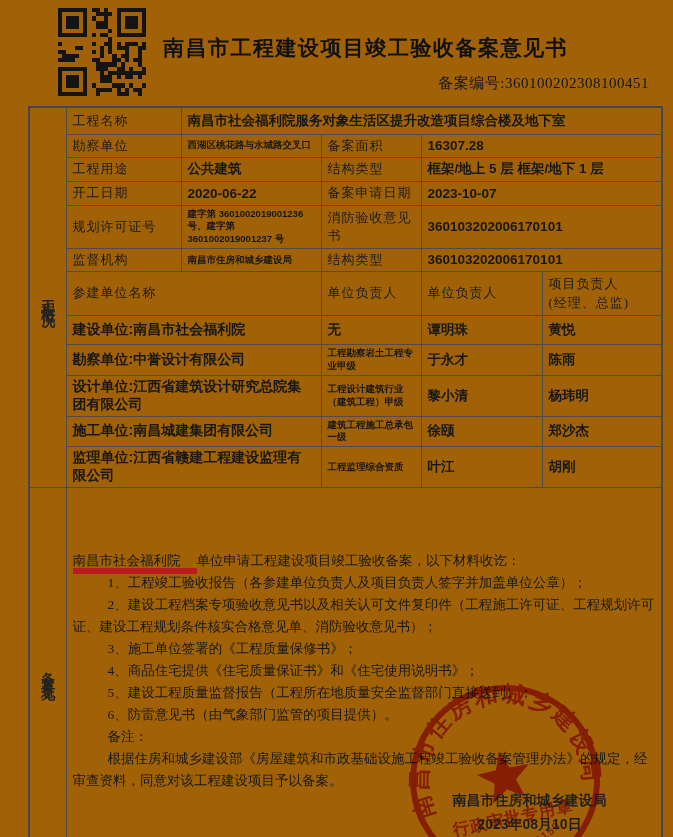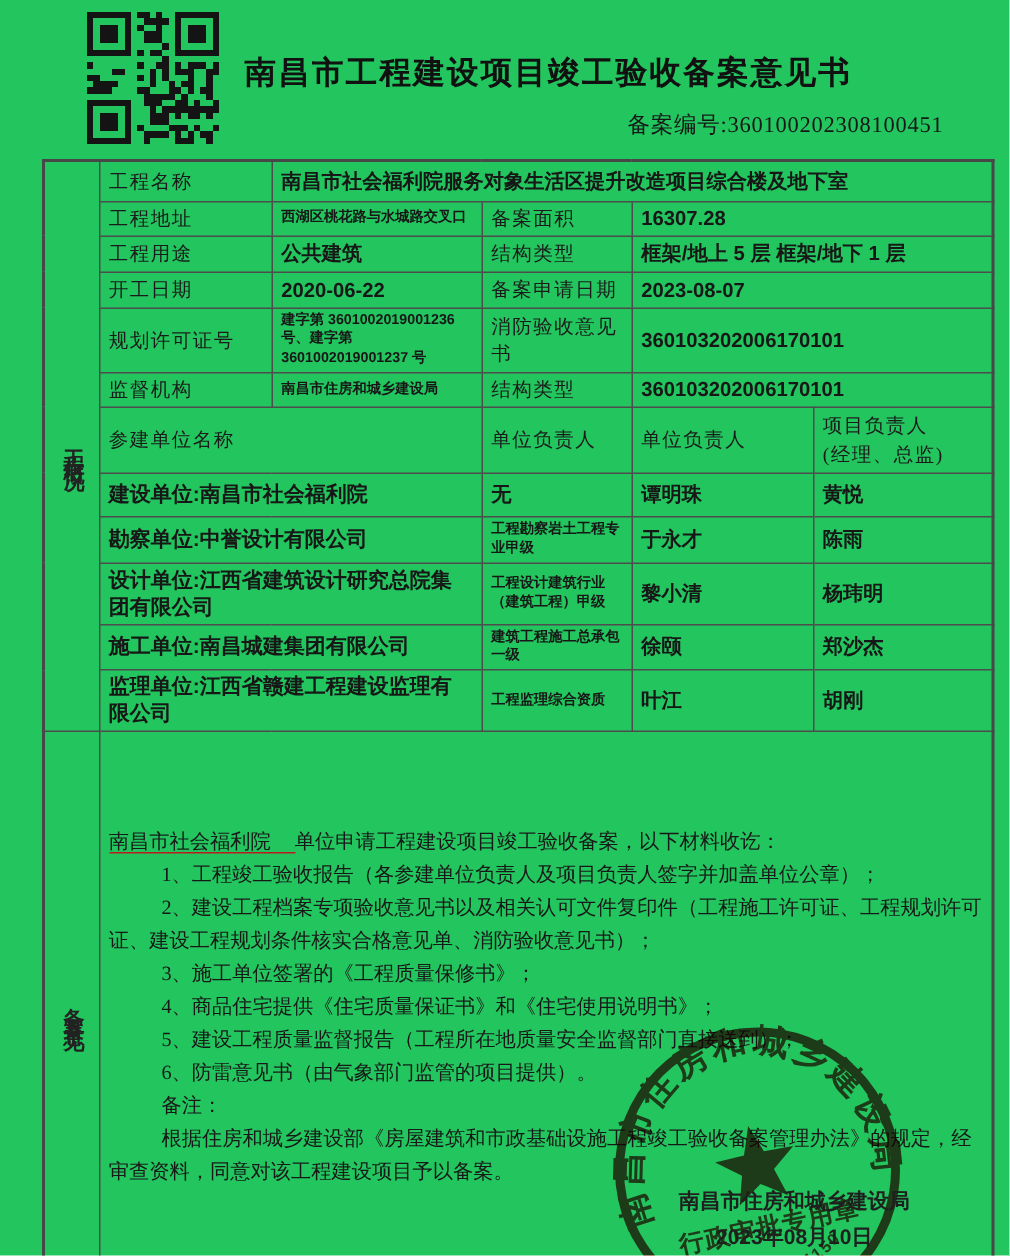--- a/index.html
+++ b/index.html
@@ -4,33 +4,33 @@
 <style>
   * { margin:0; padding:0; box-sizing:border-box; }
   html,body { width:673px; height:837px; }
   body {
     background:#fdfdfd;
     font-family:"Liberation Serif","DejaVu Serif",serif;
     color:#1c1c1c;
     position:relative;
     overflow:hidden;
   }
-  .page { position:absolute; inset:0; background:#22c55e; }
+  .page { position:absolute; inset:0; background:#a16207; }
 
   
   .qr { position:absolute; left:58px; top:6px; width:88px; height:92px; }
   .qr svg { width:88px; height:92px; shape-rendering:crispEdges; }
   .doc-title {
     position:absolute; left:163px; top:34px;
     font-family:"Liberation Sans","DejaVu Sans",sans-serif;
     font-size:21px; font-weight:700; letter-spacing:1.5px; color:#111;
     white-space:nowrap;
   }
   .filing-no {
-    position:absolute; right:44px; top:74px;
+    position:absolute; right:24px; top:74px;
     font-size:15px; letter-spacing:.5px; color:#171717;
   }
 
   
   table.doc {
     position:absolute; left:28px; top:106px;
     width:633px; border-collapse:collapse; table-layout:fixed;
     border:2px solid #474747;
   }
   table.doc td {
@@ -54,21 +54,21 @@
     font-size:9.5px; font-weight:700; line-height:1.35; letter-spacing:0;
     font-family:"Liberation Sans","DejaVu Sans",sans-serif;
   }
   td.name { font-size:14px; }
   .ph-line { font-size:13px; line-height:1.5; letter-spacing:1px; }
 
   
   td.opinion { position:relative; vertical-align:top; padding:6px 12px 0 10px; }
   .op-text { font-size:13.5px; line-height:22px; color:#181818; }
   .op-text p.item { text-indent:2.6em; }
-  .u { border-bottom:1px solid #b91c1c; padding-right:16px; }
+  .u { border-bottom:6px solid #b91c1c; padding-right:16px; }
 
   
   .seal {
     position:absolute; left:338px; top:192px; width:200px; height:200px;
     transform:rotate(-12deg); opacity:.9; mix-blend-mode:multiply; z-index:2;
   }
   .seal text { font-family:"Liberation Sans","DejaVu Sans",sans-serif; }
   .sig {
     position:absolute; left:348px; top:300px; width:230px;
     text-align:center; z-index:3;
@@ -233,36 +233,36 @@
     </colgroup>
     <tbody>
       <tr style="height:27px">
         <td class="vcell" rowspan="12">
           <div class="vlabel">工程概况</div>
         </td>
         <td class="lbl">工程名称</td>
         <td class="val" colspan="4">南昌市社会福利院服务对象生活区提升改造项目综合楼及地下室</td>
       </tr>
       <tr style="height:23px">
-        <td class="lbl">工程地址</td>
+        <td class="lbl">勘察单位</td>
         <td class="val sm">西湖区桃花路与水城路交叉口</td>
         <td class="lbl">备案面积</td>
         <td class="val" colspan="2">16307.28</td>
       </tr>
       <tr style="height:24px">
         <td class="lbl">工程用途</td>
         <td class="val">公共建筑</td>
         <td class="lbl">结构类型</td>
         <td class="val" colspan="2">框架/地上 5 层 框架/地下 1 层</td>
       </tr>
       <tr style="height:24px">
         <td class="lbl">开工日期</td>
         <td class="val">2020-06-22</td>
         <td class="lbl">备案申请日期</td>
-        <td class="val" colspan="2">2023-08-07</td>
+        <td class="val" colspan="2">2023-10-07</td>
       </tr>
       <tr style="height:31px">
         <td class="lbl">规划许可证号</td>
         <td class="val sm">建字第 3601002019001236 号、建字第 3601002019001237 号</td>
         <td class="lbl">消防验收意见书</td>
         <td class="val" colspan="2">360103202006170101</td>
       </tr>
       <tr style="height:22px">
         <td class="lbl">监督机构</td>
         <td class="val sm">南昌市住房和城乡建设局</td>

